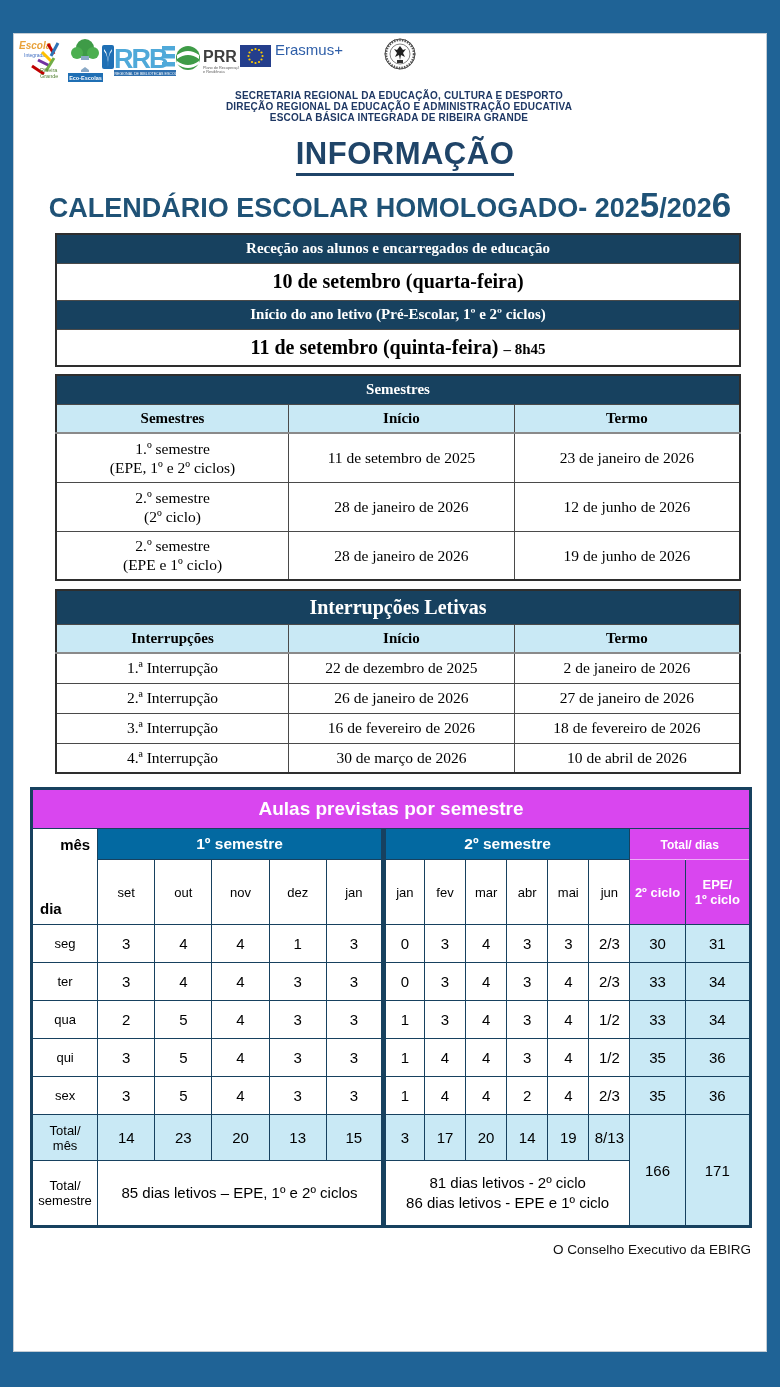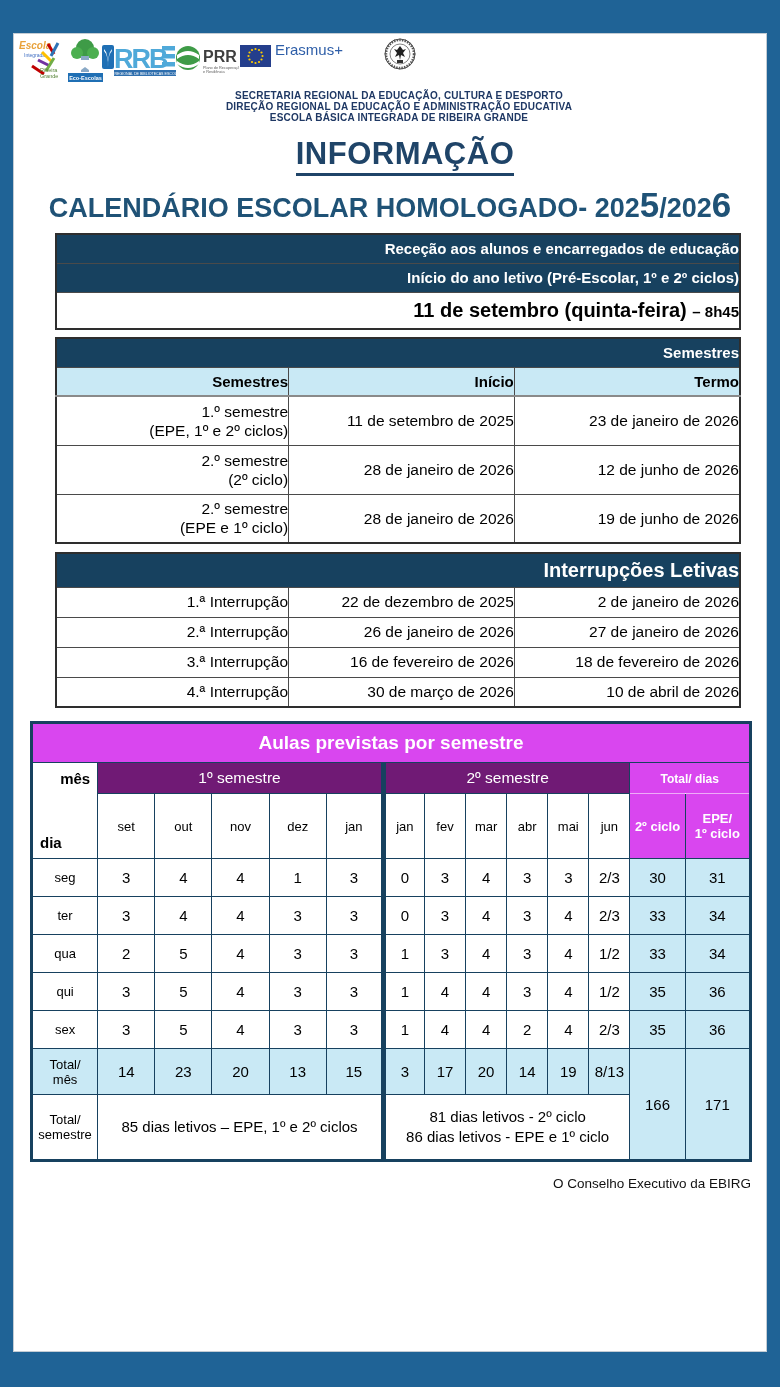--- a/index.html
+++ b/index.html
@@ -36,35 +36,35 @@
     display: inline-block; font-size: 31px; font-weight: bold; color: #1F4468;
     border-bottom: 3px solid #1F4468; padding-bottom: 1px; letter-spacing: .5px;
   }
   .sub-title { text-align: center; margin-top: 9px; color: #1F5276; font-weight: bold; }
   .sub-title .n { font-size: 27px; }
   .sub-title .b { font-size: 35px; }
   .intro { margin: 10px 42px 0 42px; font-size: 17.5px; color: #1c1c1c; line-height: 42px; }
   .intro .l1 { text-indent: 36px; }
   
   .st { width: 686px; margin: 8px 0 0 41px; border-collapse: collapse; border: 2px solid #2e2e2e; }
-  .st td { border: 1px solid #4a4a4a; text-align: right; vertical-align: middle; }
+  .st td { border: 1px solid #4a4a4a; text-align: center; vertical-align: middle; font-family: Liberation Serif, serif; }
   .st .navyrow td { background: #17415F; color: #fff; font-weight: bold; font-size: 15px; height: 29px; }
   .st .valrow td { background: #fff; color: #000; font-weight: bold; font-size: 20px; height: 37px; }
   .st .valrow .small { font-size: 15px; }
   .st .headrow td { background: #C9E9F5; color: #000; font-weight: bold; font-size: 15px; height: 29px; border-bottom: 2px solid #8a8a8a; }
   .st .datarow td { font-size: 15.5px; color: #000; }
   .sem-table .datarow td { height: 49px; line-height: 19px; }
   .int-table .titlerow td { height: 34px; font-size: 20px; }
   .int-table .datarow td { height: 30px; }
   
   .lt { width: 722px; margin: 13px 0 0 16px; border-collapse: collapse; border: 3px solid #17415F; table-layout: fixed; }
   .lt td { border: 1.5px solid #17415F; text-align: center; vertical-align: middle; background: #fff; color: #000; font-size: 15px; }
   .lt .navy { background: #d946ef; color: #fff; font-weight: bold; border-color: #17415F; }
   .lt .titlerow td { height: 40px; font-size: 19px; }
-  .lt .band { background: #701a75; color: #fff; font-weight: normal; font-size: 15.5px; height: 31px; text-align: center; }
+  .lt .band { background: #0369a1; color: #fff; font-weight: bold; font-size: 15.5px; height: 31px; text-align: center; }
   .lt .totaldias { font-size: 12px; padding-top: 9px; vertical-align: top; border-bottom: 1px solid rgba(255,255,255,.55); }
   .lt .mcell { height: 65px; font-size: 13px; }
   .lt .tch { font-size: 13px; line-height: 15px; }
   .lt .datarow td { height: 38px; }
   .lt .dayl { font-size: 13px; }
   .lt .pale { background: #C9E9F5; }
   .lt .sep { border-left: 5px solid #17415F; }
   .lt .tm td { height: 46px; }
   .lt .tm .lab { font-size: 13px; line-height: 15px; }
   .lt .ts td { height: 66px; line-height: 20px; }
@@ -169,20 +169,23 @@
   <div class="sub-title">
     <span class="n">CALENDÁRIO ESCOLAR HOMOLOGADO- 202</span><span class="b">5</span><span class="n">/202</span><span class="b">6</span>
   </div>
 
 
   <table class="st rec-table">
     <tbody>
         <tr class="navyrow">
       <td>Receção aos alunos e encarregados de educação</td>
     </tr>
+    <tr class="valrow">
+      <td>10 de setembro (quarta-feira)</td>
+    </tr>
     <tr class="navyrow">
       <td>Início do ano letivo (Pré-Escolar, 1º e 2º ciclos)</td>
     </tr>
     <tr class="valrow">
       <td><span>11 de setembro (quinta-feira)</span> <span class="small">– 8h45</span></td>
     </tr>
   </tbody>
     </table>
 
   <table class="st sem-table" style="margin-top:7px;">
@@ -229,20 +232,25 @@
 
   <table class="st int-table">
     <colgroup>
         <col style="width:34%">
         <col style="width:33%">
         <col style="width:33%">
       </colgroup>
     <tbody>
         <tr class="navyrow titlerow">
       <td colspan="3">Interrupções Letivas</td>
+    </tr>
+    <tr class="headrow">
+      <td>Interrupções</td>
+      <td>Início</td>
+      <td>Termo</td>
     </tr>
     <tr class="datarow">
       <td>1.ª Interrupção</td>
       <td>22 de dezembro de 2025</td>
       <td>2 de janeiro de 2026</td>
     </tr>
     <tr class="datarow">
       <td>2.ª Interrupção</td>
       <td>26 de janeiro de 2026</td>
       <td>27 de janeiro de 2026</td>

